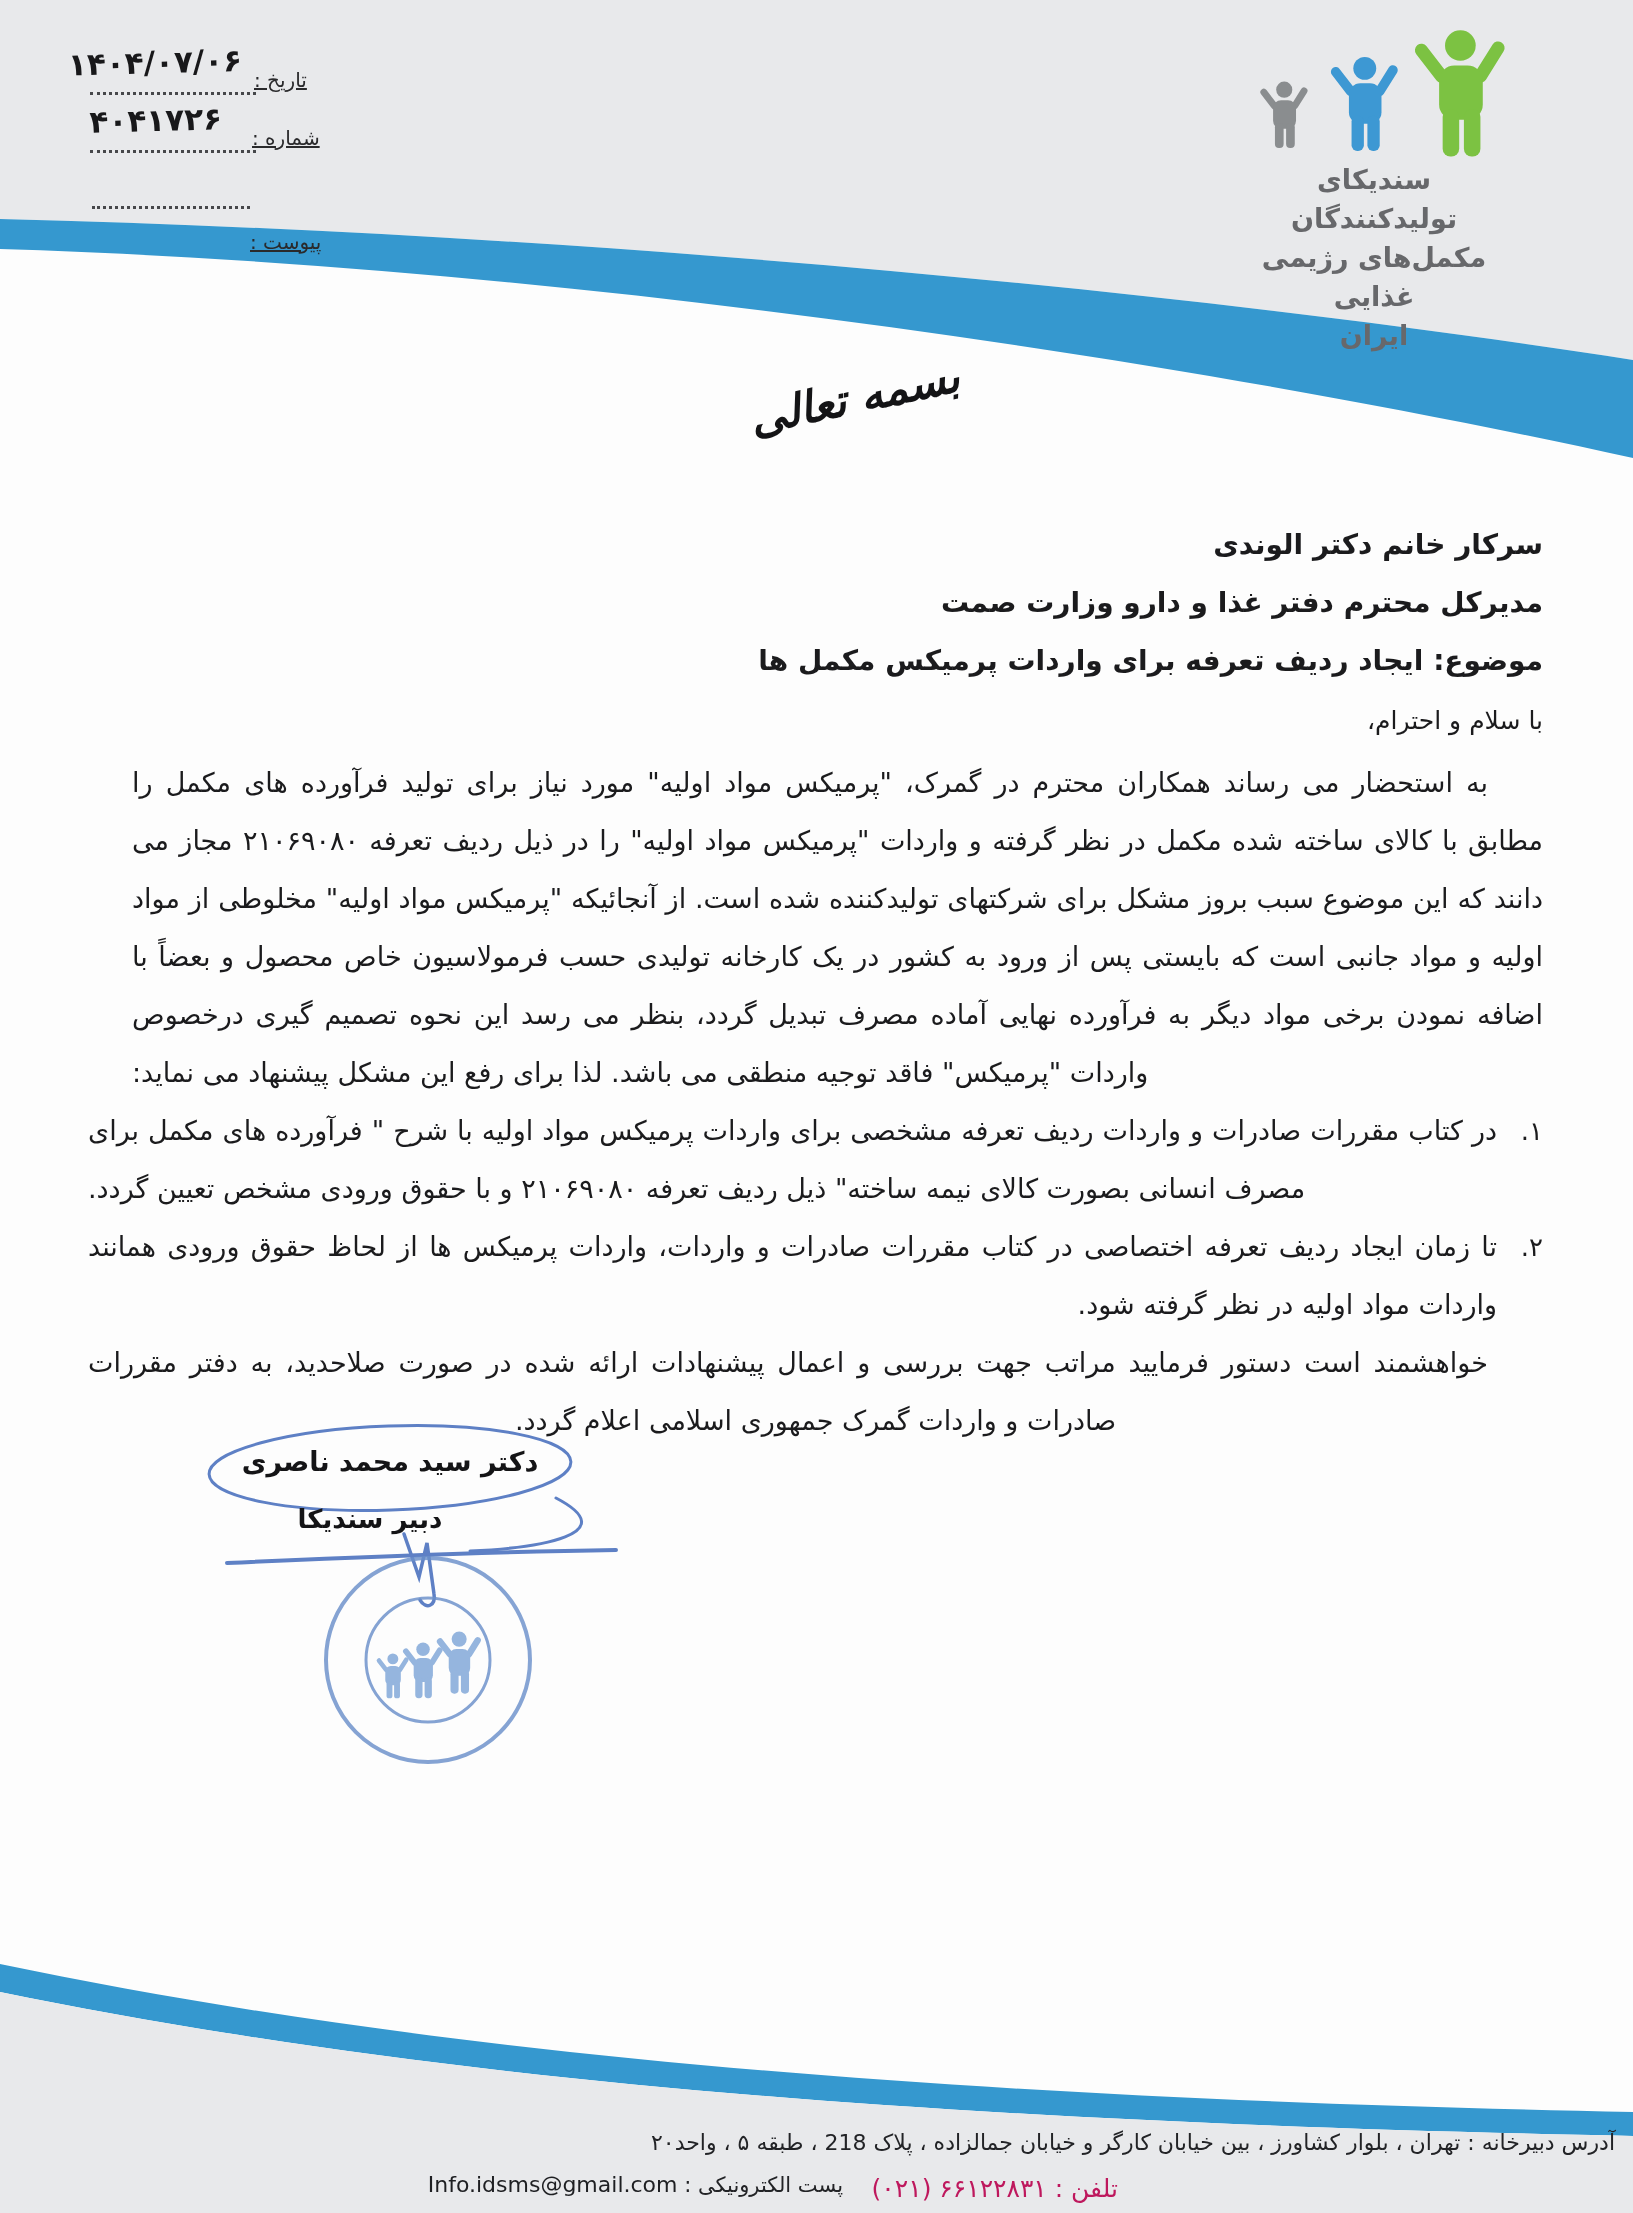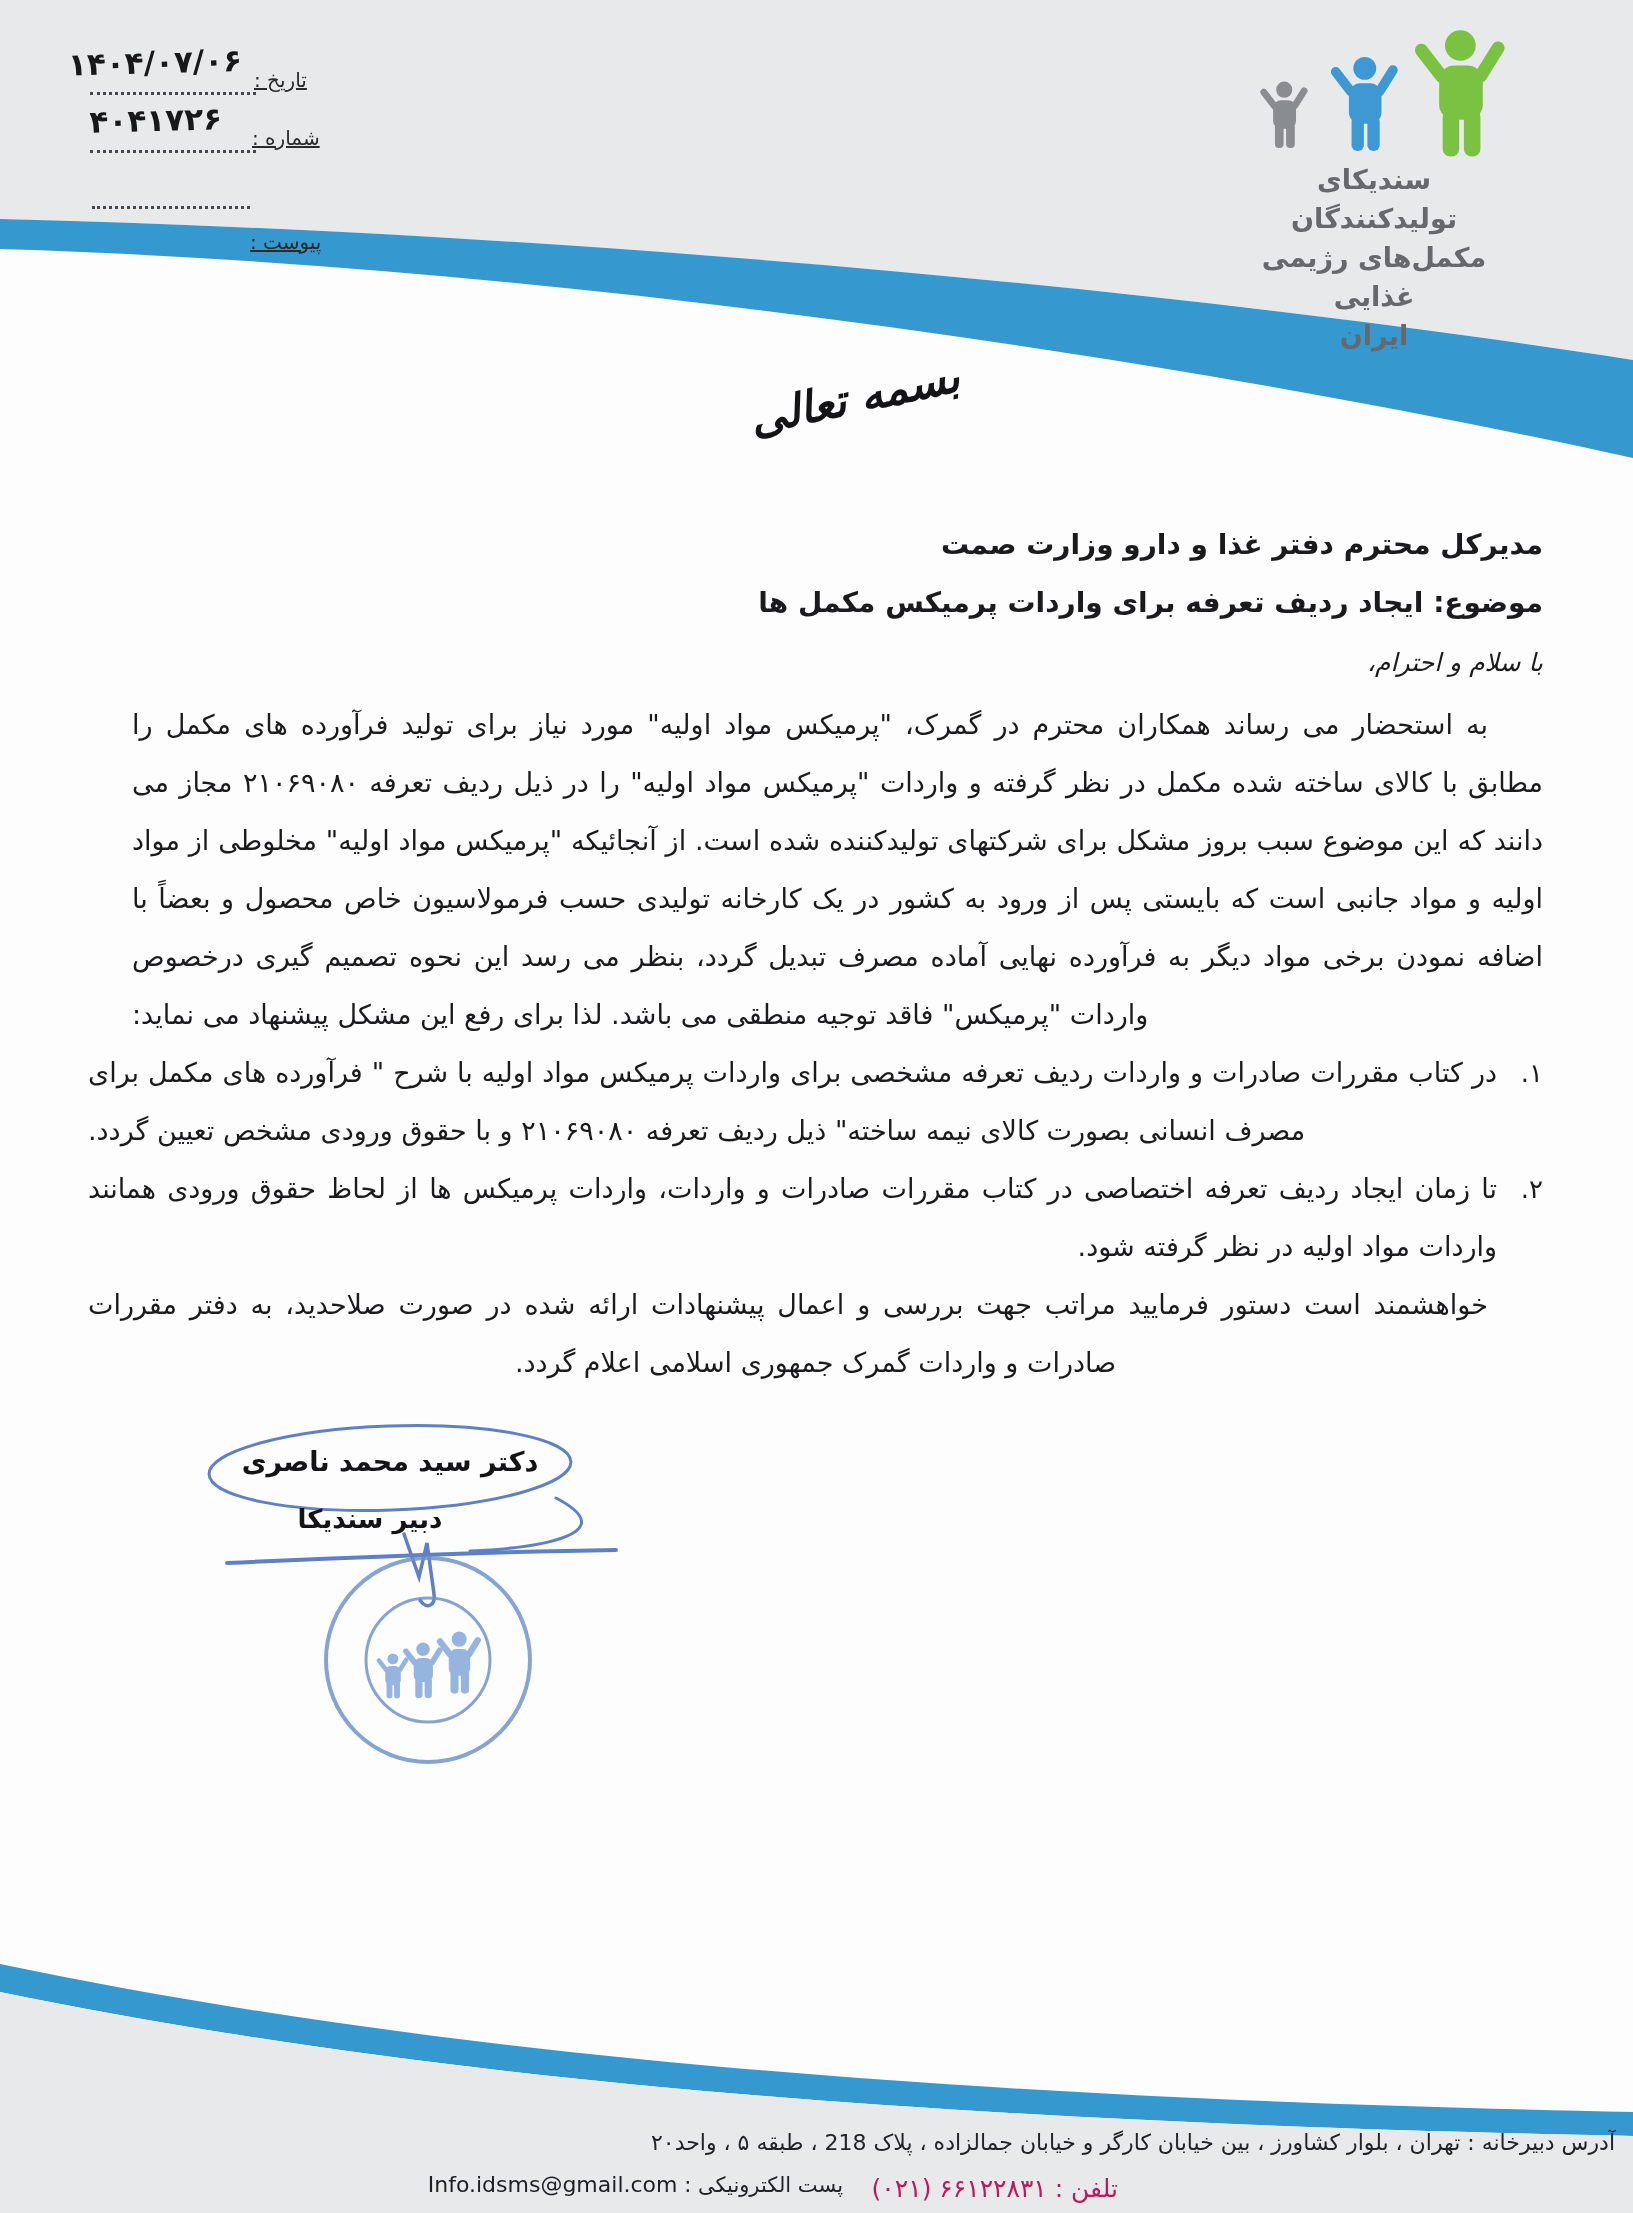--- a/index.html
+++ b/index.html
@@ -39,21 +39,21 @@
     white-space:nowrap;
   }
 
   
   .letter{
     left:88px;top:516px;width:1455px;
     direction:rtl;font-size:27px;line-height:58px;color:#1b1b1d;
   }
   .to-line{font-weight:bold;font-size:28px;}
   .subject{font-weight:bold;font-size:28px;}
-  .salutation{font-style:italic;font-size:25px;margin-top:2px;}
+  .salutation{font-size:25px;margin-top:2px;}
   .par{text-align:justify;margin:0;}
   .body-par{margin-top:4px;text-indent:55px;text-align-last:left;margin-left:44px;}
   .closing-par{text-indent:55px;text-align-last:center;}
   .list-item{display:flex;direction:rtl;}
   .li-num{flex:0 0 46px;font-size:26px;}
   .li-text{flex:1;text-align:justify;}
   .li-text-1{text-align-last:left;}
   .li-text-2{text-align-last:right;}
 
   
@@ -149,20 +149,21 @@
 
   <div class="abs logo-text" style="left:1254px;top:160px;">
     <div>سندیکای تولیدکنندگان</div>
     <div>مکمل‌های رژیمی غذایی</div>
     <div>ایران</div>
   </div>
 
   <div class="abs besmele" style="left:748px;top:372px;">بسمه تعالی</div>
 
   <div class="abs letter">
+    <div class="to-line">سرکار خانم دکتر الوندی</div>
     <div class="to-line">مدیرکل محترم دفتر غذا و دارو وزارت صمت</div>
     <div class="subject">موضوع: ایجاد ردیف تعرفه برای واردات پرمیکس مکمل ها</div>
     <div class="salutation">با سلام و احترام،</div>
     <p class="par body-par">به استحضار می رساند همکاران محترم در گمرک، "پرمیکس مواد اولیه" مورد نیاز برای تولید فرآورده های مکمل را مطابق با کالای ساخته شده مکمل در نظر گرفته و واردات "پرمیکس مواد اولیه" را در ذیل ردیف تعرفه ۲۱۰۶۹۰۸۰ مجاز می دانند که این موضوع سبب بروز مشکل برای شرکتهای تولیدکننده شده است. از آنجائیکه "پرمیکس مواد اولیه" مخلوطی از مواد اولیه و مواد جانبی است که بایستی پس از ورود به کشور در یک کارخانه تولیدی حسب فرمولاسیون خاص محصول و بعضاً با اضافه نمودن برخی مواد دیگر به فرآورده نهایی آماده مصرف تبدیل گردد، بنظر می رسد این نحوه تصمیم گیری درخصوص واردات "پرمیکس" فاقد توجیه منطقی می باشد. لذا برای رفع این مشکل پیشنهاد می نماید:</p>
     <div class="list-item">
       <div class="li-num">۱.</div>
       <div class="li-text li-text-1">در کتاب مقررات صادرات و واردات ردیف تعرفه مشخصی برای واردات پرمیکس مواد اولیه با شرح " فرآورده های مکمل برای مصرف انسانی بصورت کالای نیمه ساخته" ذیل ردیف تعرفه ۲۱۰۶۹۰۸۰ و با حقوق ورودی مشخص تعیین گردد.</div>
     </div>
     <div class="list-item">
       <div class="li-num">۲.</div>

